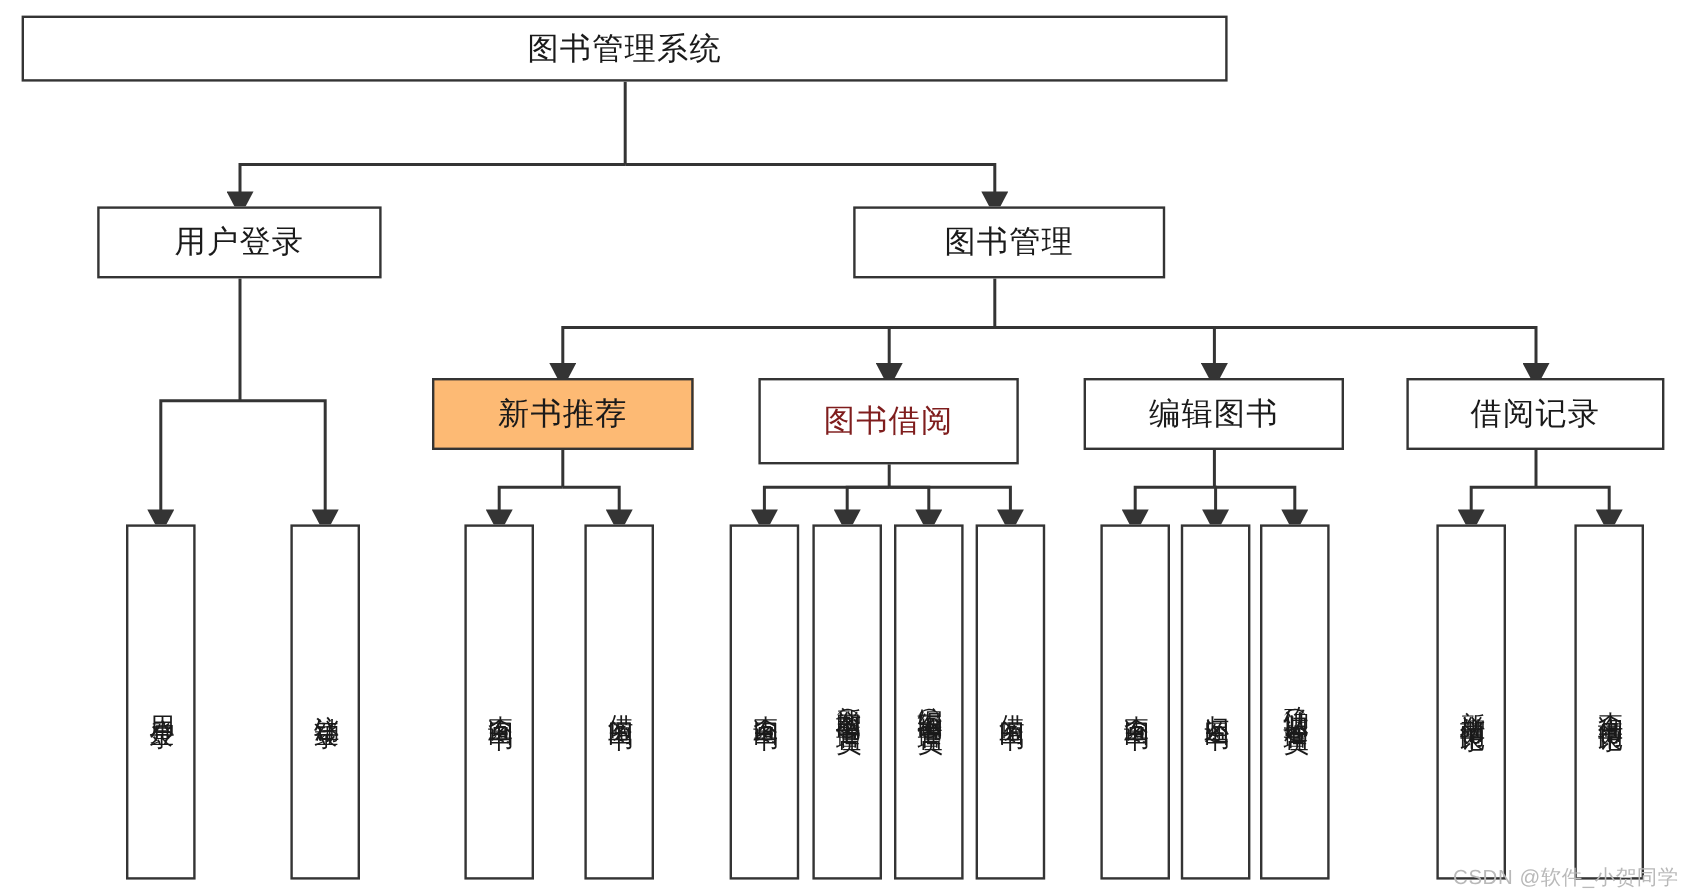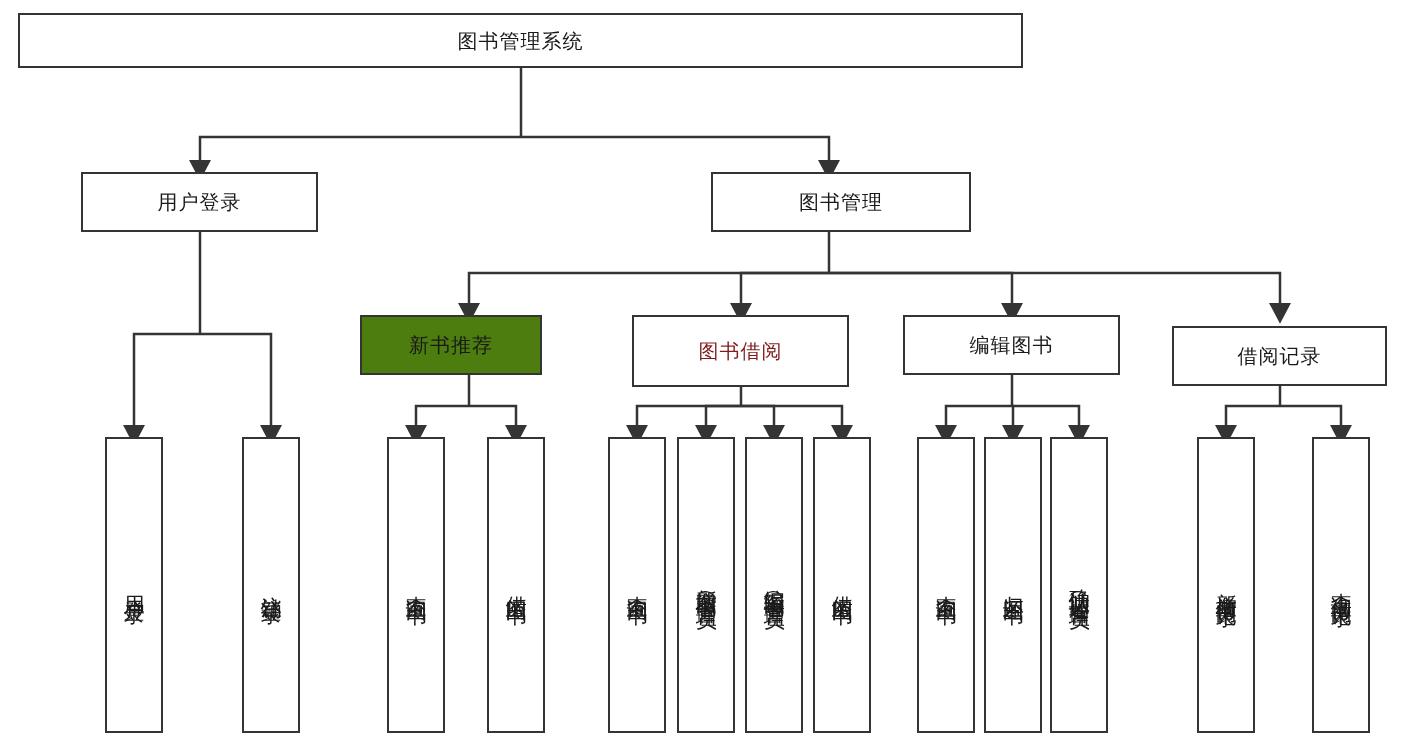--- a/index.html
+++ b/index.html
@@ -3,21 +3,21 @@
 <meta charset="utf-8">
 <style>
   html,body{margin:0;padding:0;background:#ffffff;}
   body{width:1405px;height:747px;overflow:hidden;
        font-family:"Liberation Sans","DejaVu Sans",sans-serif;}
   #diagram{position:relative;width:1405px;height:747px;background:#ffffff;}
   svg.edges{position:absolute;left:0;top:0;width:1405px;height:747px;}
   .node{position:absolute;box-sizing:border-box;background:#ffffff;
         border:2.5px solid #343434;display:flex;align-items:center;
         justify-content:center;text-align:center;color:#1a1a1a;}
-  .node.horiz{font-size:20px;letter-spacing:1px;line-height:1.2;}
+  .node.horiz{font-size:26px;letter-spacing:1px;line-height:1.2;}
   .node.vert{writing-mode:vertical-rl;text-orientation:upright;
              font-size:21px;letter-spacing:3px;line-height:1.25;
              padding-top:4px;padding-bottom:4px;}
   .node.vert .lbl{writing-mode:vertical-rl;text-orientation:upright;
              display:block;}
   .watermark{position:absolute;right:6px;bottom:4px;font-size:17px;
              color:#b9b9b9;white-space:nowrap;letter-spacing:0.5px;}
 </style>
 </head>
 <body>
@@ -63,30 +63,30 @@
   <div id="node-layer">
       <div class="node horiz" style="left: 18px; top: 13px; width: 1005px; height: 55px; border-color: rgb(52, 52, 52); background: rgb(255, 255, 255); color: rgb(26, 26, 26);">
         <span class="lbl">图书管理系统</span>
       </div>
       <div class="node horiz" style="left: 81px; top: 172px; width: 237px; height: 60px; border-color: rgb(52, 52, 52); background: rgb(255, 255, 255); color: rgb(26, 26, 26);">
         <span class="lbl">用户登录</span>
       </div>
       <div class="node horiz" style="left: 711px; top: 172px; width: 260px; height: 60px; border-color: rgb(52, 52, 52); background: rgb(255, 255, 255); color: rgb(26, 26, 26);">
         <span class="lbl">图书管理</span>
       </div>
-      <div class="node horiz" style="left: 360px; top: 315px; width: 182px; height: 60px; border-color: rgb(52, 52, 52); background: #4d7c0f; color: rgb(26, 26, 26);">
+      <div class="node horiz" style="left: 360px; top: 315px; width: 218px; height: 60px; border-color: rgb(52, 52, 52); background: #fdba74; color: rgb(26, 26, 26);">
         <span class="lbl">新书推荐</span>
       </div>
       <div class="node horiz" style="left: 632px; top: 315px; width: 217px; height: 72px; border-color: rgb(52, 52, 52); background: rgb(255, 255, 255); color: #7f1d1d;">
         <span class="lbl">图书借阅</span>
       </div>
       <div class="node horiz" style="left: 903px; top: 315px; width: 217px; height: 60px; border-color: rgb(52, 52, 52); background: rgb(255, 255, 255); color: rgb(26, 26, 26);">
         <span class="lbl">编辑图书</span>
       </div>
-      <div class="node horiz" style="left: 1172px; top: 315px; width: 215px; height: 60px; border-color: rgb(52, 52, 52); background: rgb(255, 255, 255); color: rgb(26, 26, 26); margin-top: 11px;">
+      <div class="node horiz" style="left: 1172px; top: 315px; width: 215px; height: 60px; border-color: rgb(52, 52, 52); background: rgb(255, 255, 255); color: rgb(26, 26, 26);">
         <span class="lbl">借阅记录</span>
       </div>
       <div class="node vert" style="left: 105px; top: 437px; width: 58px; height: 296px; border-color: rgb(52, 52, 52); background: rgb(255, 255, 255); color: rgb(26, 26, 26);">
         <span class="lbl">用户登录</span>
       </div>
       <div class="node vert" style="left: 242px; top: 437px; width: 58px; height: 296px; border-color: rgb(52, 52, 52); background: rgb(255, 255, 255); color: rgb(26, 26, 26);">
         <span class="lbl">注销登录</span>
       </div>
       <div class="node vert" style="left: 387px; top: 437px; width: 58px; height: 296px; border-color: rgb(52, 52, 52); background: rgb(255, 255, 255); color: rgb(26, 26, 26);">
         <span class="lbl">查询图书</span>
@@ -116,13 +116,14 @@
         <span class="lbl">确认归还（管理员）</span>
       </div>
       <div class="node vert" style="left: 1197px; top: 437px; width: 58px; height: 296px; border-color: rgb(52, 52, 52); background: rgb(255, 255, 255); color: rgb(26, 26, 26);">
         <span class="lbl">新增借阅记录</span>
       </div>
       <div class="node vert" style="left: 1312px; top: 437px; width: 58px; height: 296px; border-color: rgb(52, 52, 52); background: rgb(255, 255, 255); color: rgb(26, 26, 26);">
         <span class="lbl">查询借阅记录</span>
       </div>
     </div>
 
+  <div class="watermark">CSDN @软件_小贺同学</div>
 </div>
 
 </body></html>

